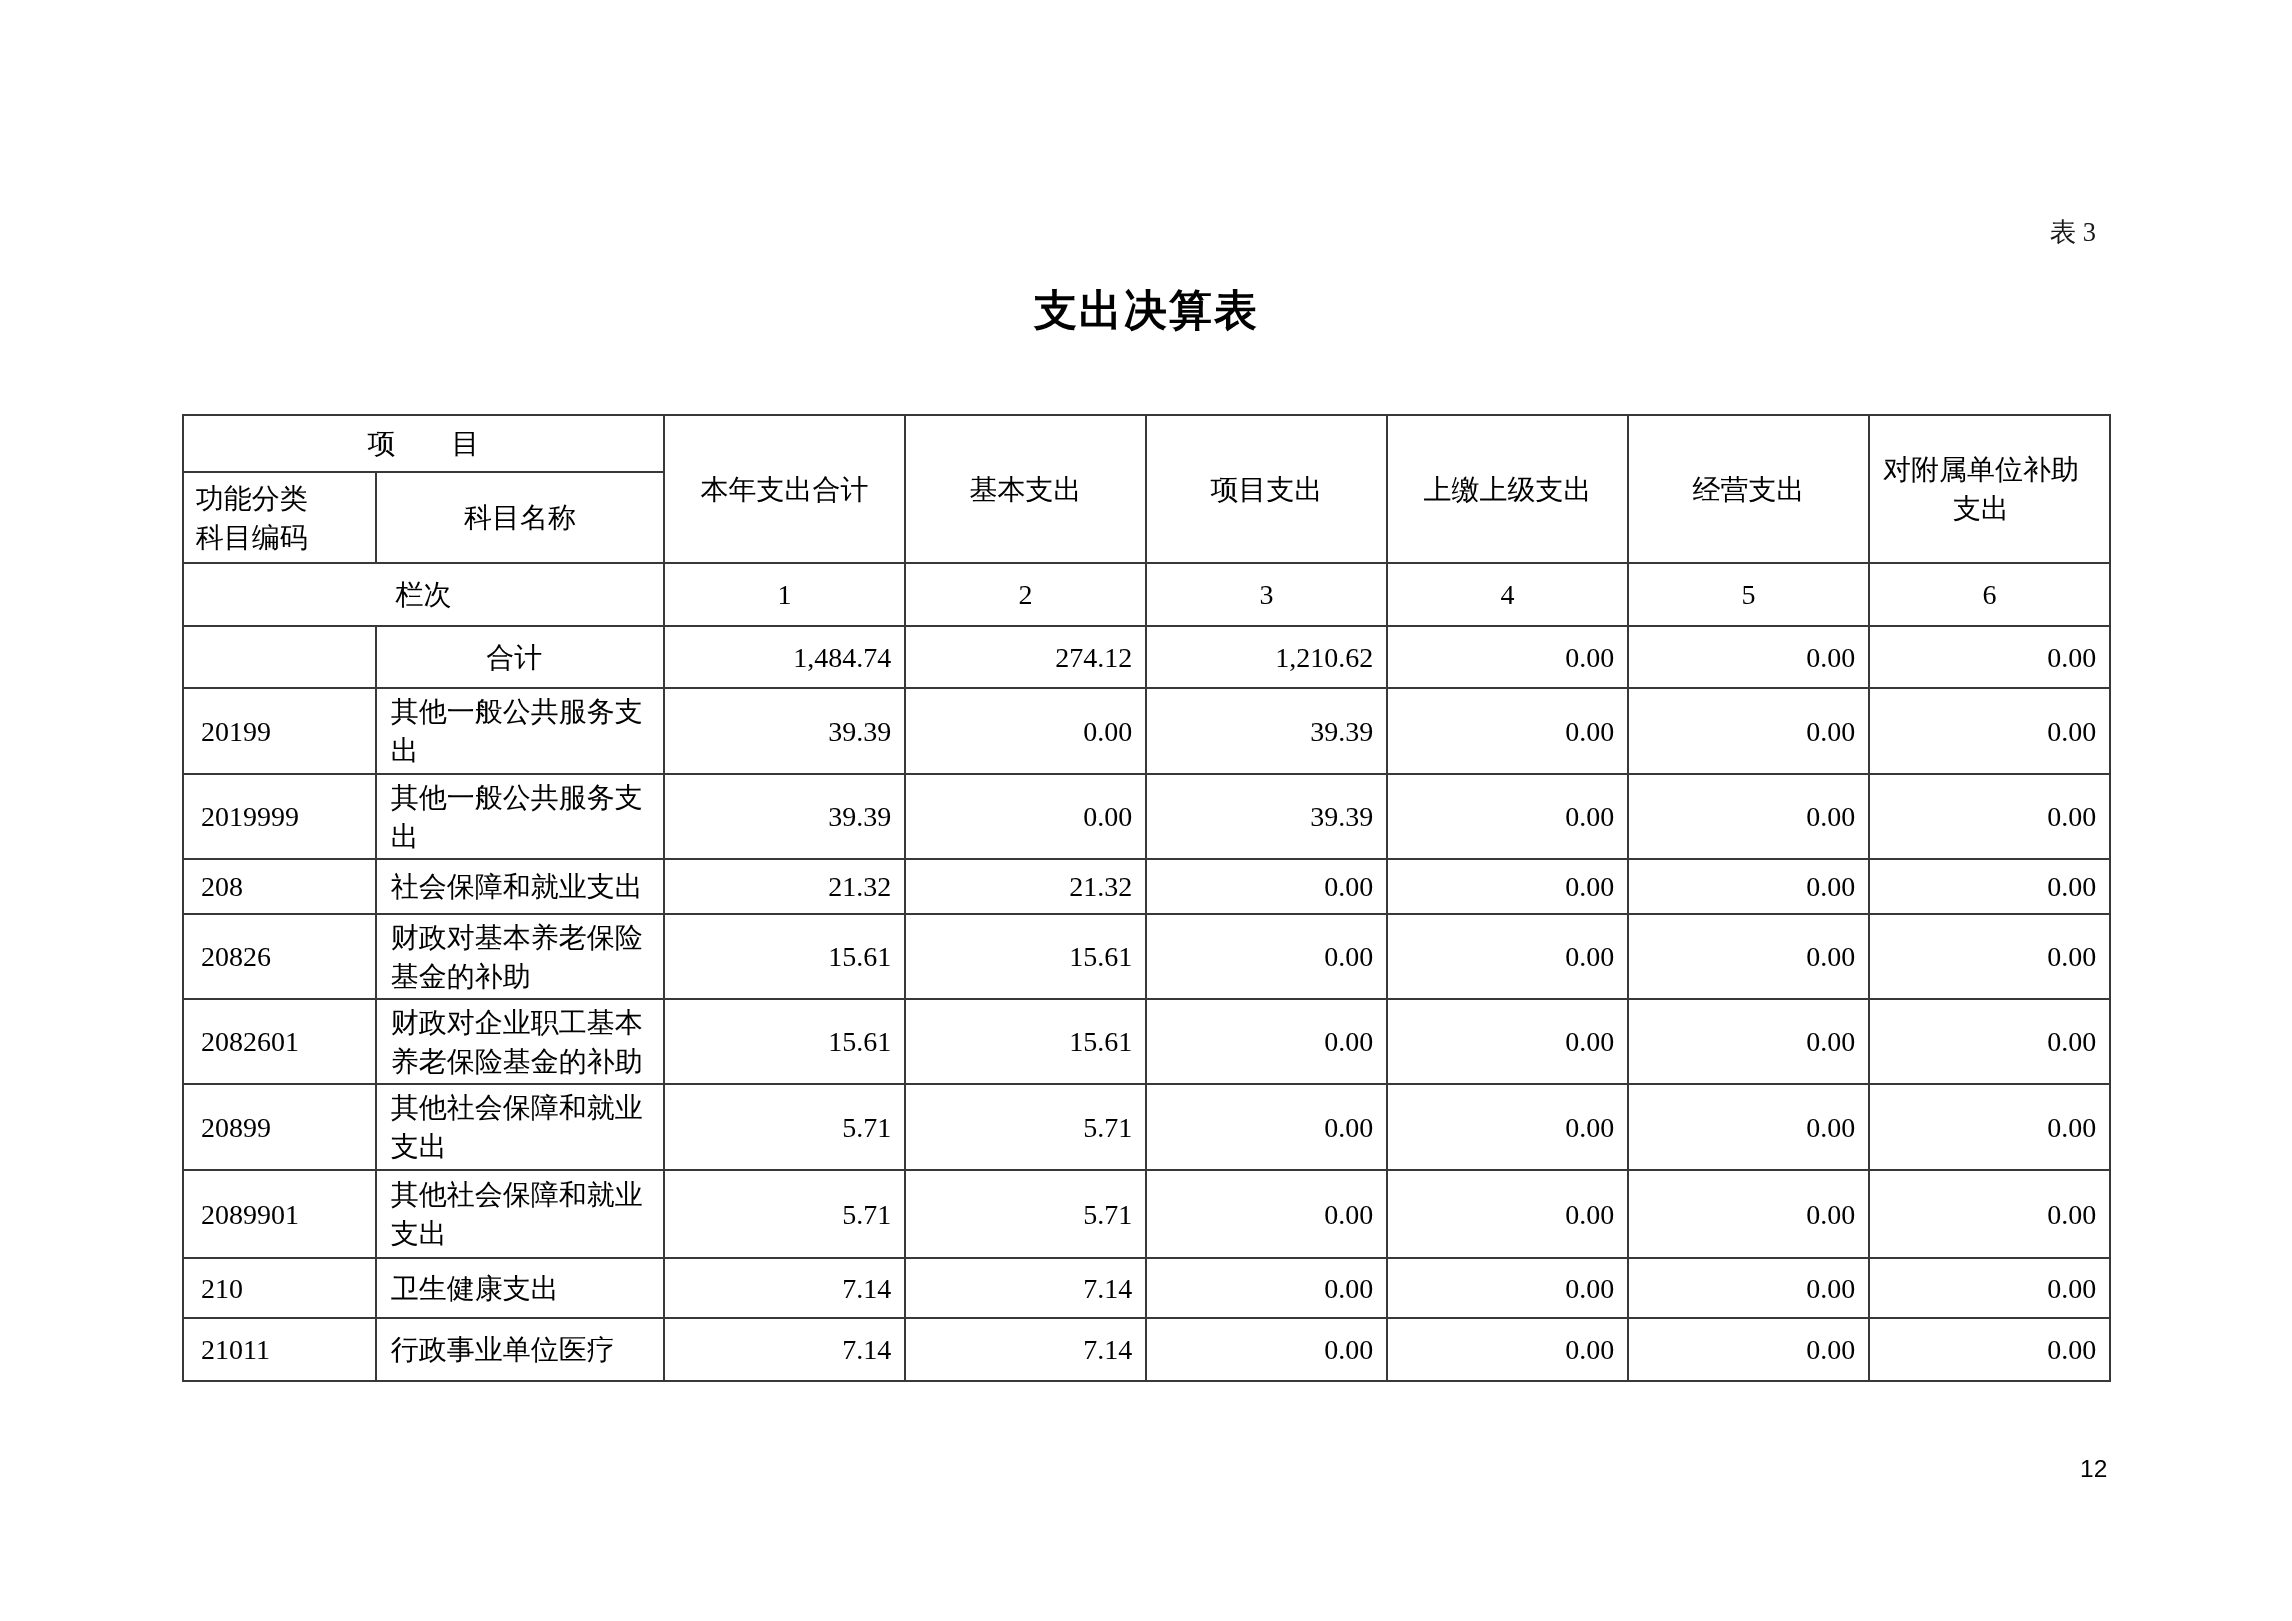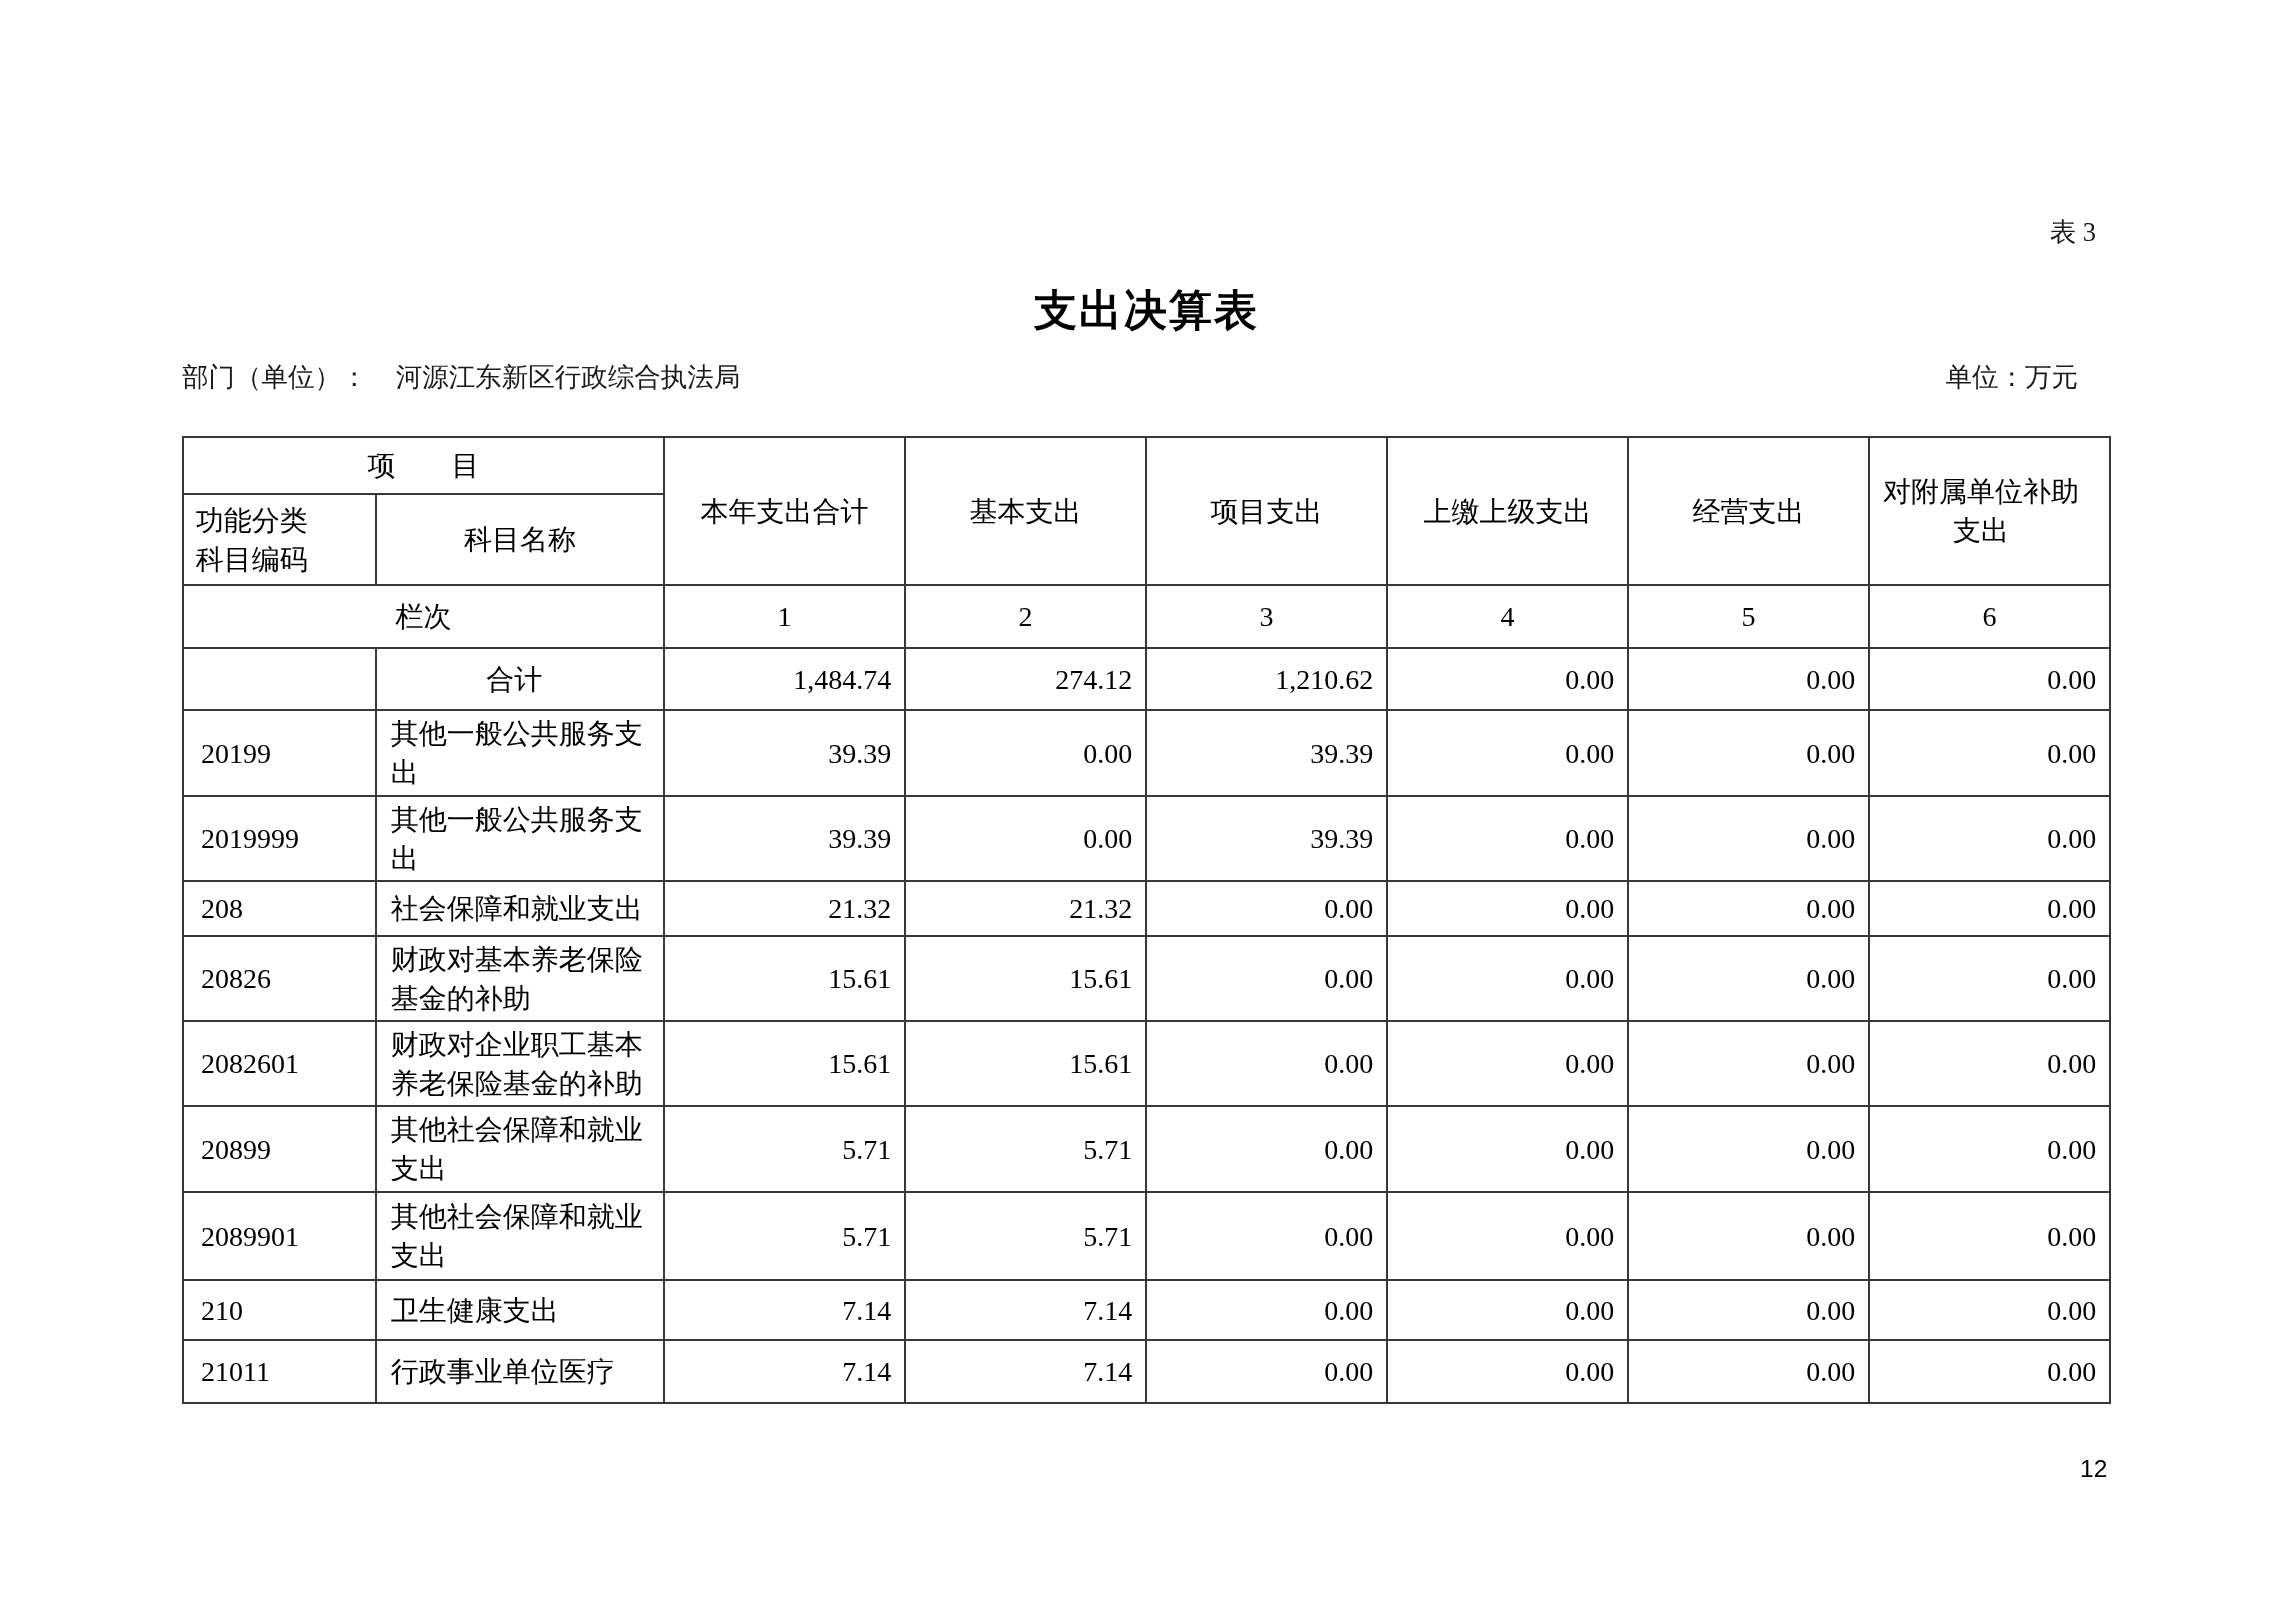--- a/index.html
+++ b/index.html
@@ -44,21 +44,21 @@
   .dept-label { display: inline-block; }
   .dept-value { display: inline-block; margin-left: 21.6px; }
   .unit-label {
     position: absolute;
     right: 32px;
     top: 0;
   }
   table.fin {
     position: absolute;
     left: 182px;
-    top: 436px;
+    top: 414px;
     width: 1928px;
     border-collapse: collapse;
     table-layout: fixed;
     border: 2.9px solid #333333;
     font-size: 28px;
     color: #000000;
   }
   table.fin td {
     border: 2px solid #383838;
     vertical-align: middle;
@@ -103,25 +103,20 @@
 </style>
 </head>
 <body>
 
 <div class="page">
 
   <div class="table-tag">表 3</div>
 
   <div class="doc-title">支出决算表</div>
 
-  <div class="meta-line">
-    <span class="dept-label">部门（单位）：</span>
-    <span class="dept-value">河源江东新区行政综合执法局</span>
-    <span class="unit-label">单位：万元</span>
-  </div>
 
   <table class="fin">
     <colgroup>
       <col style="width:193px">
       <col style="width:288px">
       <col style="width:241px">
       <col style="width:241px">
       <col style="width:241px">
       <col style="width:241px">
       <col style="width:241px">

